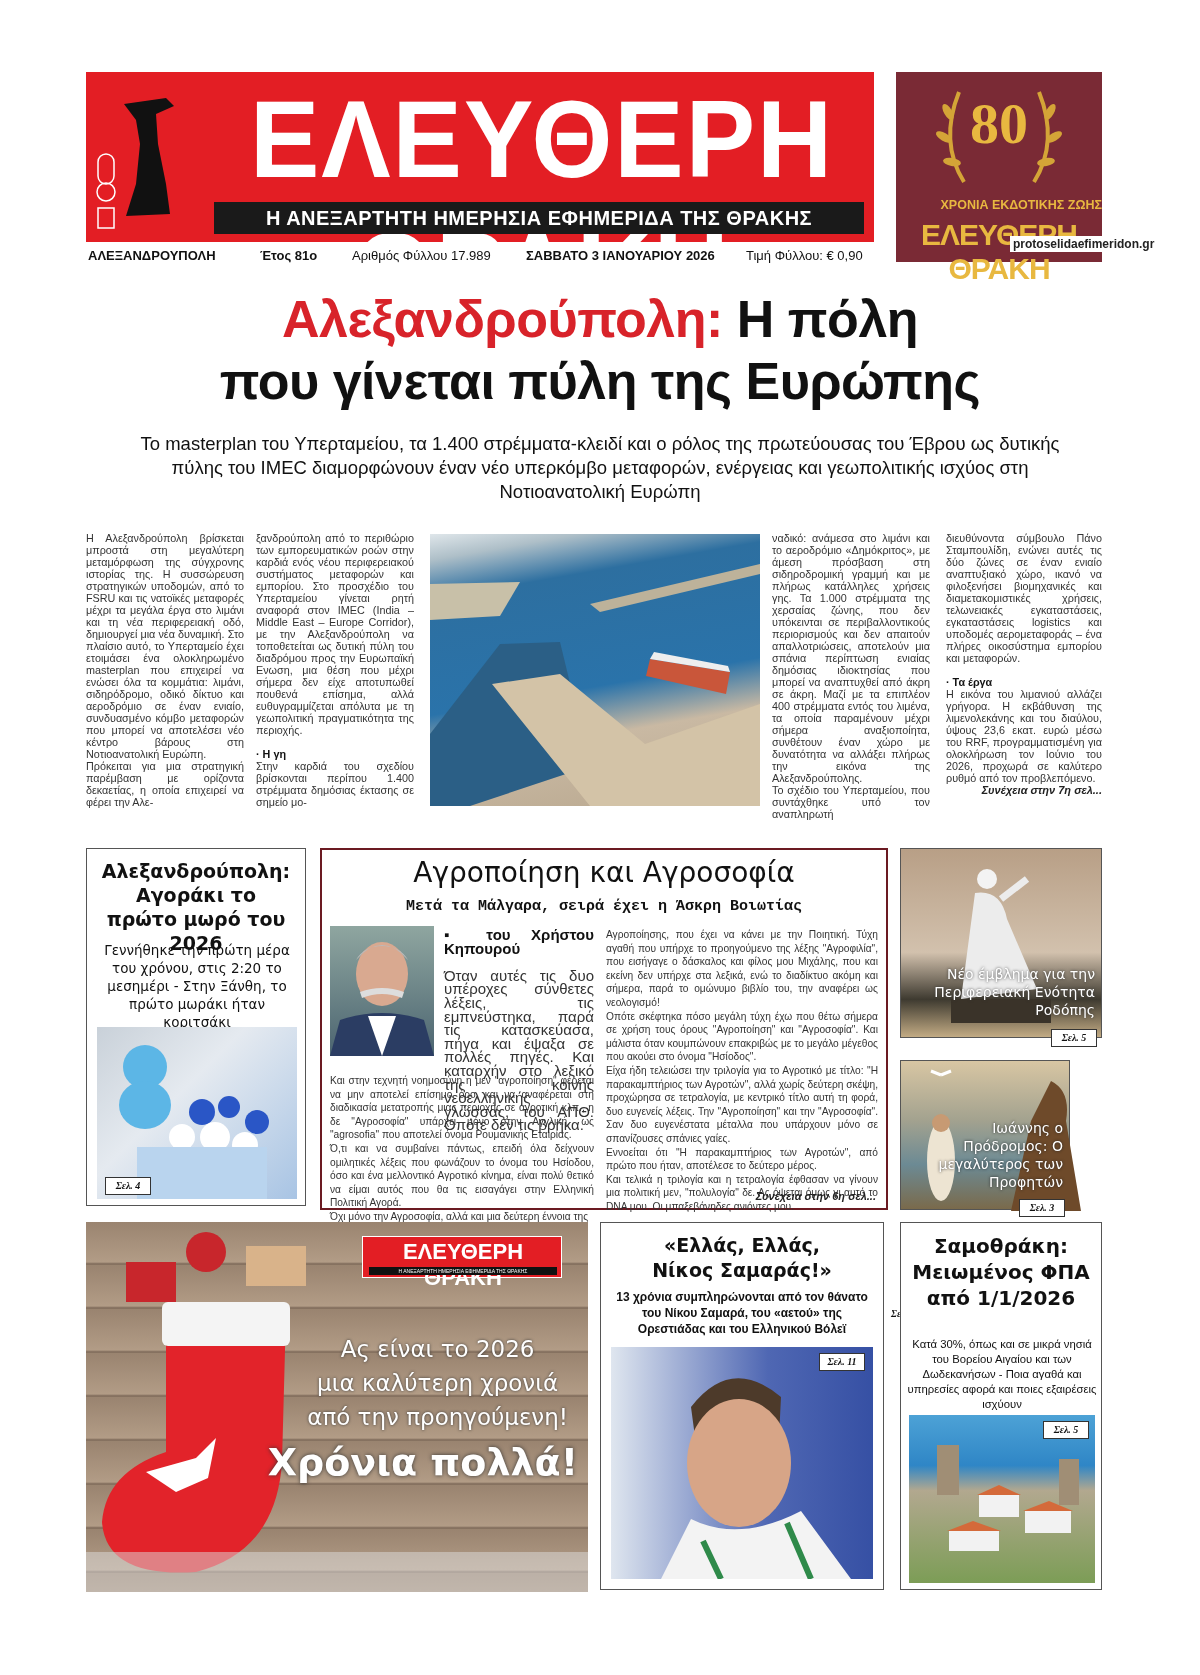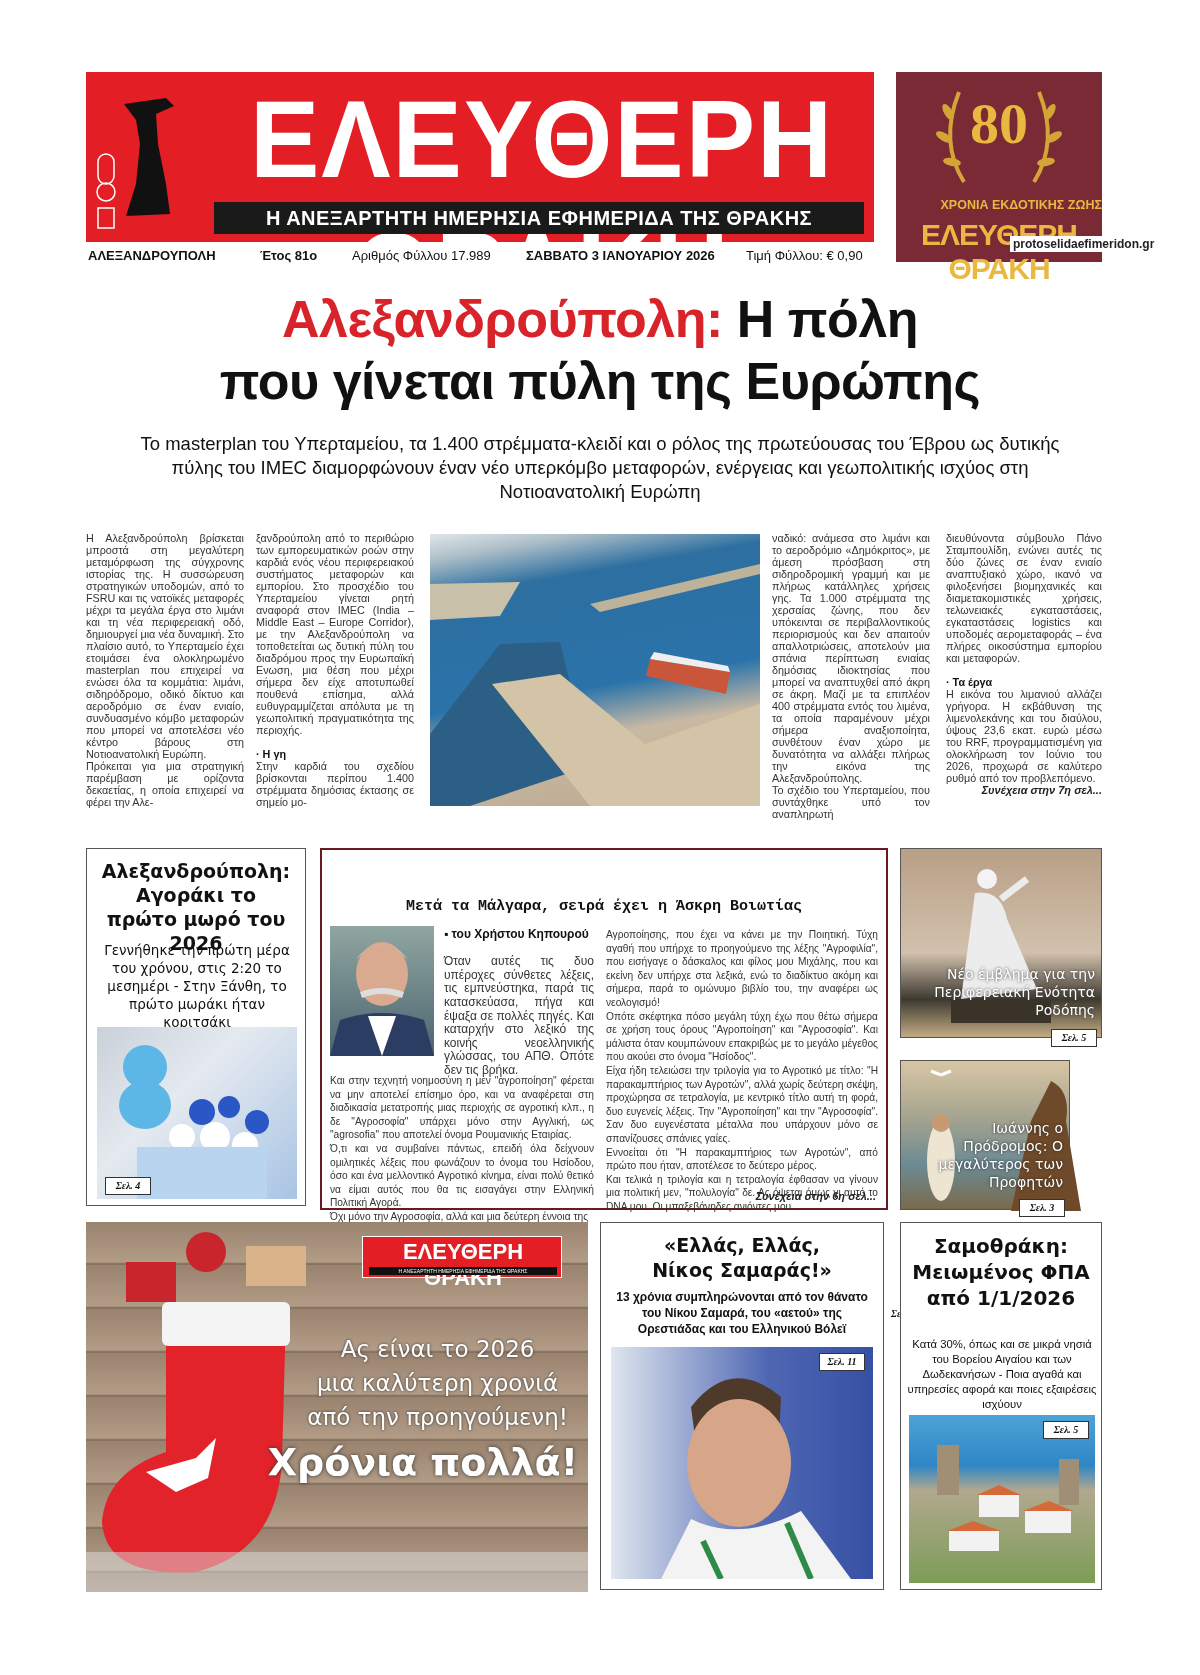--- a/index.html
+++ b/index.html
@@ -129,31 +129,32 @@
       <circle cx="118" cy="110" r="15" fill="#fff"></circle>
         <circle cx="85" cy="110" r="13" fill="#fff"></circle>
         <circle cx="148" cy="118" r="13" fill="#fff"></circle>
       <rect x="40" y="120" width="130" height="52" fill="#b9d4ee"></rect>
     </svg>
     <div class="sel" style="left:8px;top:150px">Σελ. 4</div>
   </div>
 </div>
 
 <div class="box" style="left:320px;top:848px;width:568px;height:362px;border:2px solid #6b1a22">
+  <div class="box-title" style="top:6px;font-size:28px;font-weight:normal;font-family:'DejaVu Sans',sans-serif">Αγροποίηση και Αγροσοφία</div>
   <div class="box-title" style="top:48px;font-size:15px;font-family:Liberation Mono, monospace">Μετά τα Μάλγαρα, σειρά έχει η Άσκρη Βοιωτίας</div>
   <div class="ph" style="left:8px;top:76px;width:104px;height:130px;background:linear-gradient(180deg,#8fa6a0,#4b6470)">
     <svg width="104" height="130" viewBox="0 0 104 130">
       <ellipse cx="52" cy="48" rx="26" ry="32" fill="#d9a990"></ellipse>
         <path d="M26 34 Q52 4 78 34 Q70 20 52 20 Q34 20 26 34" fill="#bbb"></path>
       <path d="M30 66 Q52 58 74 66 L72 72 Q52 64 32 72Z" fill="#ddd"></path>
       <path d="M0 130 L10 94 Q52 80 94 94 L104 130Z" fill="#2b3d63"></path>
         <path d="M38 90 L52 130 L66 90Z" fill="#fff"></path>
     </svg>
   </div>
-  <div class="col" style="left:122px;top:78px;width:150px;font-size:12px;line-height:13.6px">
+  <div class="col" style="left:122px;top:78px;width:150px;font-size:15px;line-height:13.6px">
     <b>▪ του Χρήστου Κηπουρού</b><br><br>
     <span>Όταν αυτές τις δυο υπέροχες σύνθετες λέξεις, τις εμπνεύστηκα, παρά τις κατασκεύασα, πήγα και έψαξα σε πολλές πηγές. Και καταρχήν στο λεξικό της κοινής νεοελληνικής γλώσσας, του ΑΠΘ. Οπότε δεν τις βρήκα.</span>
   </div>
   <div class="col" style="left:8px;top:224px;width:264px;font-size:10.2px;line-height:13.6px;white-space:pre-line">Και στην τεχνητή νοημοσύνη η μεν "αγροποίηση" φέρεται να μην αποτελεί επίσημο όρο, και να αναφέρεται στη διαδικασία μετατροπής μιας περιοχής σε αγροτική κλπ., η δε "Αγροσοφία" υπάρχει μόνο στην Αγγλική, ως "agrosofia" που αποτελεί όνομα Ρουμανικής Εταιρίας.
 Ό,τι και να συμβαίνει πάντως, επειδή όλα δείχνουν ομιλητικές λέξεις που φωνάζουν το όνομα του Ησίοδου, όσο και ένα μελλοντικό Αγροτικό κίνημα, είναι πολύ θετικό να είμαι αυτός που θα τις εισαγάγει στην Ελληνική Πολιτική Αγορά.
 Όχι μόνο την Αγροσοφία, αλλά και μια δεύτερη έννοια της</div>
   <div class="col" style="left:284px;top:78px;width:272px;font-size:10.2px;line-height:13.6px;white-space:pre-line">Αγροποίησης, που έχει να κάνει με την Ποιητική. Τύχη αγαθή που υπήρχε το προηγούμενο της λέξης "Αγροφιλία", που εισήγαγε ο δάσκαλος και φίλος μου Μιχάλης, που και εκείνη δεν υπήρχε στα λεξικά, ενώ το διαδίκτυο ακόμη και σήμερα, παρά το ομώνυμο βιβλίο του, την αναφέρει ως νεολογισμό!
 Οπότε σκέφτηκα πόσο μεγάλη τύχη έχω που θέτω σήμερα σε χρήση τους όρους "Αγροποίηση" και "Αγροσοφία". Και μάλιστα όταν κουμπώνουν επακριβώς με το μεγάλο μέγεθος που ακούει στο όνομα "Ησίοδος".
 Είχα ήδη τελειώσει την τριλογία για το Αγροτικό με τίτλο: "Η παρακαμπτήριος των Αγροτών", αλλά χωρίς δεύτερη σκέψη, προχώρησα σε τετραλογία, με κεντρικό τίτλο αυτή τη φορά, δυο ευγενείς λέξεις. Την "Αγροποίηση" και την "Αγροσοφία". Σαν δυο ευγενέστατα μέταλλα που υπάρχουν μόνο σε σπανίζουσες σπάνιες γαίες.
  Εννοείται ότι "Η παρακαμπτήριος των Αγροτών", από πρώτο που ήταν, αποτέλεσε το δεύτερο μέρος.

